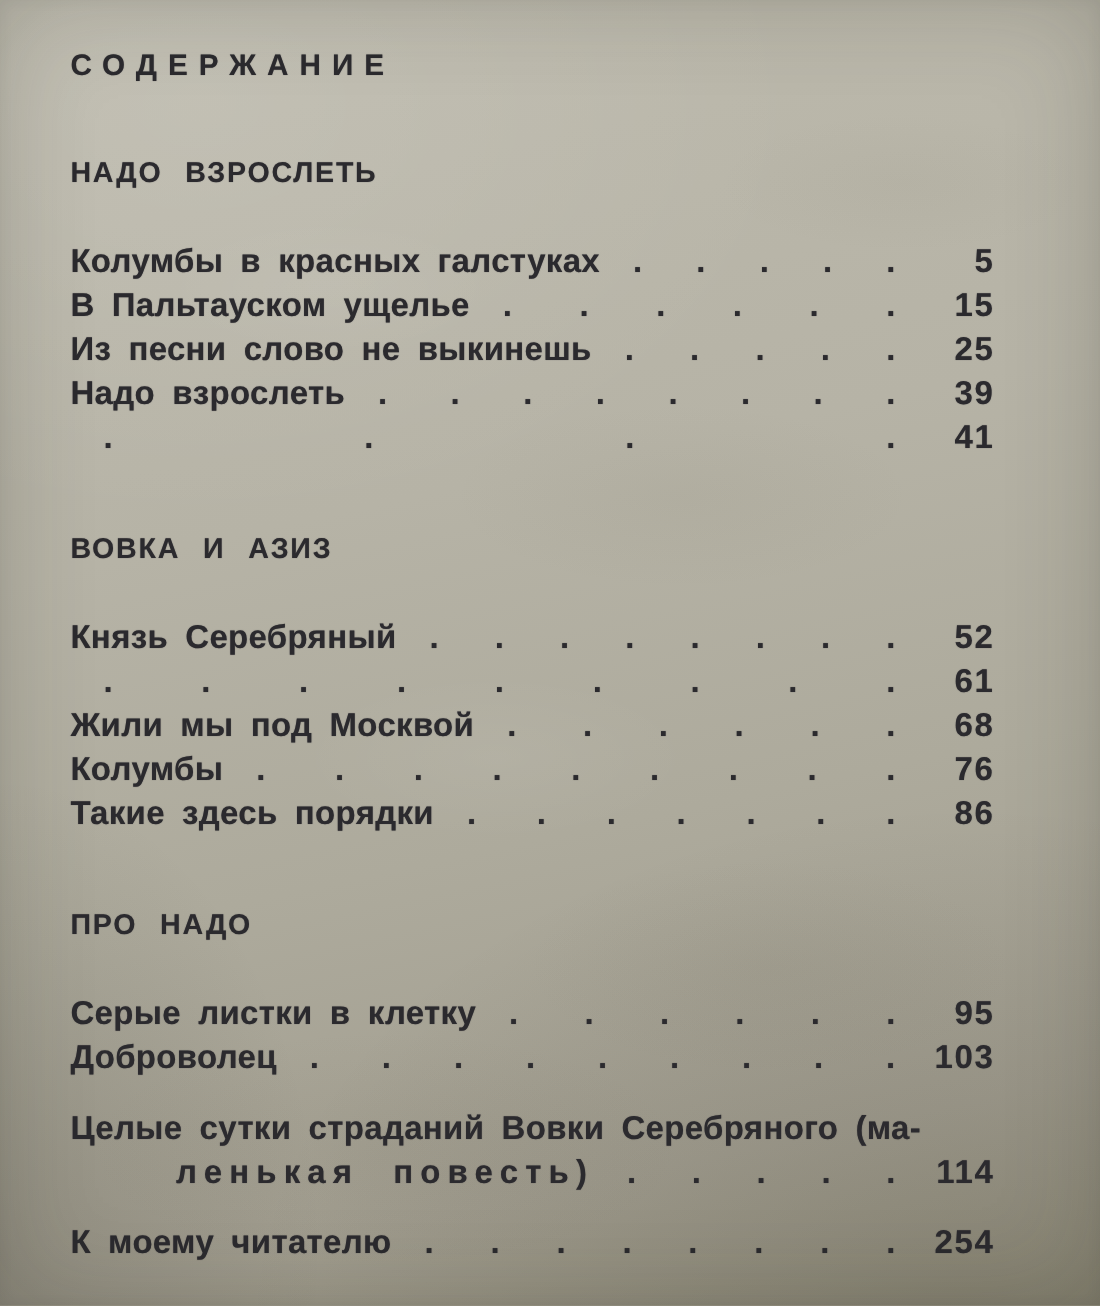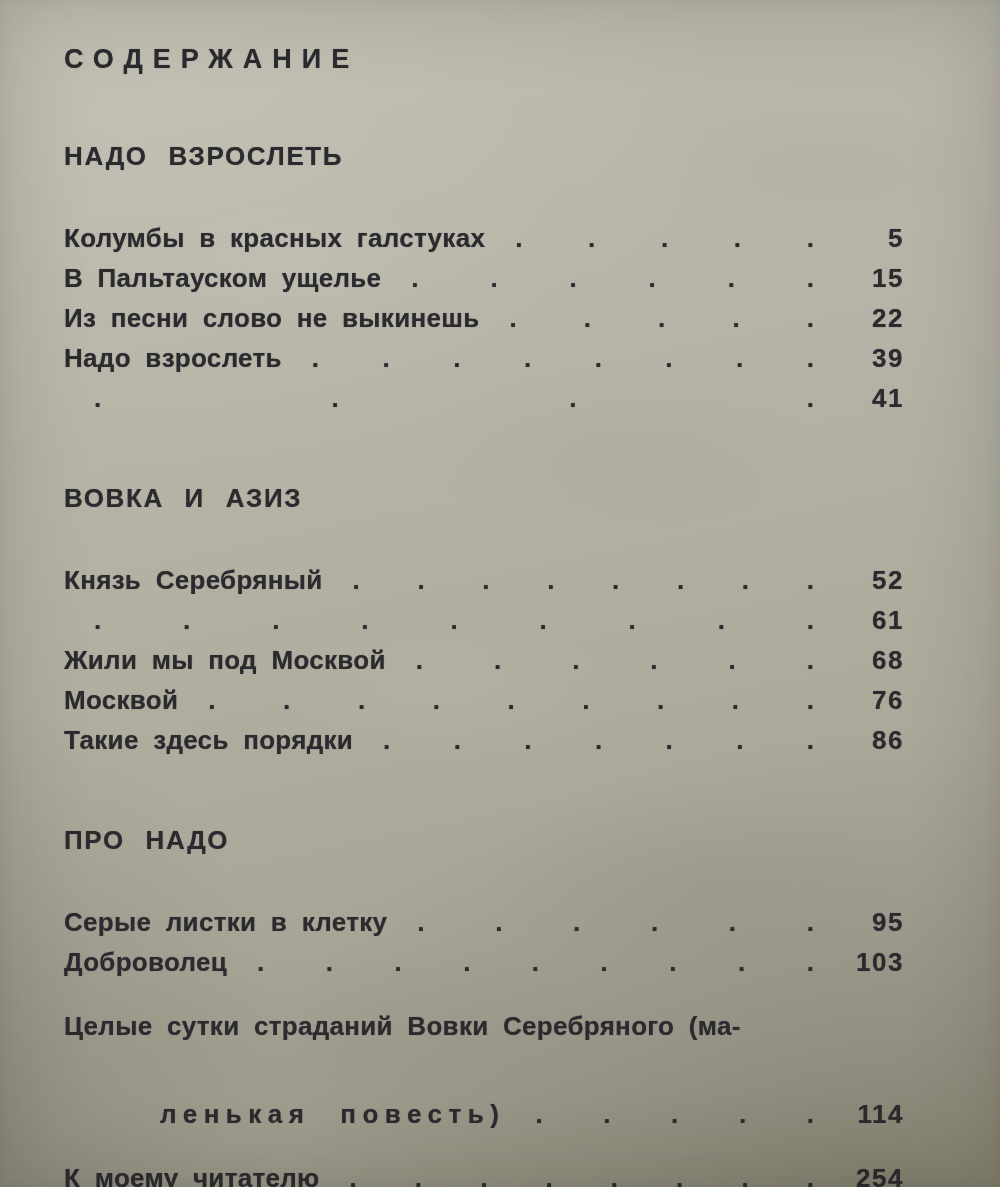--- a/index.html
+++ b/index.html
@@ -41,27 +41,27 @@
   }
   .section-heading{
     font-size:26px;line-height:36px;letter-spacing:1.6px;word-spacing:12px;
     margin-top:62px;
   }
   .toc-section .entry-list{margin-top:44px;}
   .section--cont{margin-top:24px;}
   .section--cont .entry-list{margin-top:0;}
   .entry-row{
     display:flex;align-items:baseline;height:40px;
-    font-size:26px;line-height:40px;
+    font-size:30px;line-height:40px;
   }
   .entry-title{
     white-space:nowrap;word-spacing:7px;letter-spacing:.3px;
   }
   .entry-title--spread{letter-spacing:6.5px;word-spacing:16px;}
-  .row-indent{padding-left:96px;margin-top:48px;}
+  .row-indent{padding-left:96px;}
   .leader{
     flex:1;display:flex;justify-content:space-between;align-items:baseline;
     margin:0 18px 0 30px;overflow:hidden;
   }
   .leader span{display:inline-block;}
   .page-num{
     width:72px;text-align:right;white-space:nowrap;letter-spacing:1.5px;
   }
 </style>
 </head>
@@ -100,21 +100,21 @@
             </div>
             <div class="entry-row">
               <span class="entry-title">Из песни слово не выкинешь</span>
               <span class="leader">
                 <span>.</span>
                 <span>.</span>
                 <span>.</span>
                 <span>.</span>
                 <span>.</span>
               </span>
-              <span class="page-num">22</span>
+              <span class="page-num">25</span>
             </div>
             <div class="entry-row">
               <span class="entry-title">Надо взрослеть</span>
               <span class="leader">
                 <span>.</span>
                 <span>.</span>
                 <span>.</span>
                 <span>.</span>
                 <span>.</span>
                 <span>.</span>
@@ -171,21 +171,21 @@
                 <span>.</span>
                 <span>.</span>
                 <span>.</span>
                 <span>.</span>
                 <span>.</span>
                 <span>.</span>
               </span>
               <span class="page-num">68</span>
             </div>
             <div class="entry-row">
-              <span class="entry-title">Москвой</span>
+              <span class="entry-title">Колумбы</span>
               <span class="leader">
                 <span>.</span>
                 <span>.</span>
                 <span>.</span>
                 <span>.</span>
                 <span>.</span>
                 <span>.</span>
                 <span>.</span>
                 <span>.</span>
                 <span>.</span>

